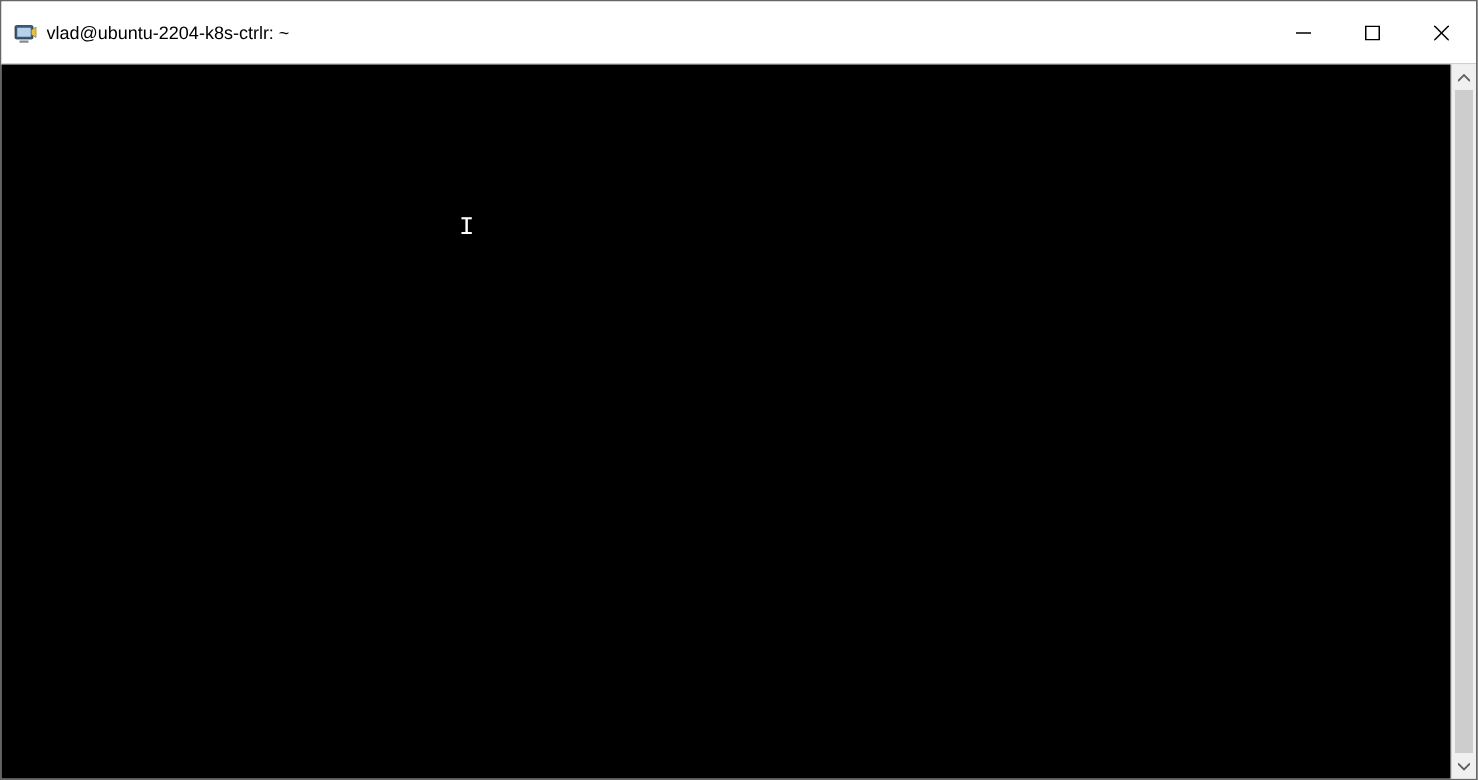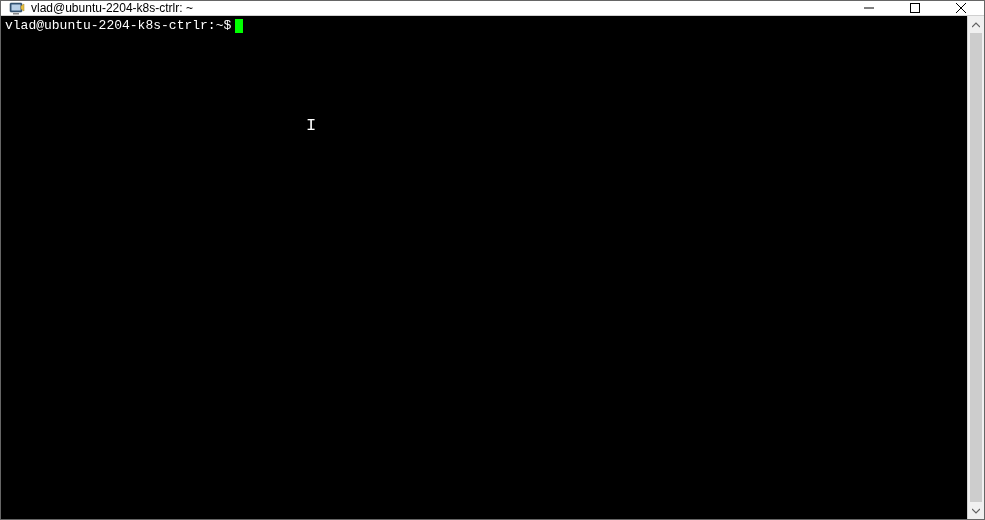--- a/index.html
+++ b/index.html
@@ -16,21 +16,21 @@
     }
     .window {
       width: 985px;
       height: 520px;
       border: 1px solid #666;
       display: flex;
       flex-direction: column;
       background: #fff;
     }
     .titlebar {
-      height: 15px;
+      height: 42px;
       background: #ffffff;
       display: flex;
       align-items: center;
       border-bottom: 1px solid #d0d0d0;
       flex-shrink: 0;
     }
     .title-left {
       display: flex;
       align-items: center;
       gap: 6px;
@@ -172,24 +172,20 @@
       <button class="win-btn close">
         <svg viewBox="0 0 10 10">
           <line x1="0" y1="0" x2="10" y2="10" stroke="#000" stroke-width="1"></line>
           <line x1="10" y1="0" x2="0" y2="10" stroke="#000" stroke-width="1"></line>
         </svg>
       </button>
     </div>
   </div>
   <div class="client-area">
     <div class="terminal">
-      <div class="prompt-line">
-        <span class="prompt-user">vlad@ubuntu-2204-k8s-ctrlr:~$</span>
-        <span class="cursor-block"></span>
-      </div>
       <div class="text-caret">I</div>
     </div>
     <div class="scrollbar">
       <div class="scroll-btn">
         <svg class="scroll-arrow" viewBox="0 0 8 8">
           <path d="M0 6 L4 2 L8 6" fill="none" stroke="#606060" stroke-width="1.2"></path>
         </svg>
       </div>
       <div class="scroll-track">
         <div class="scroll-thumb"></div>

